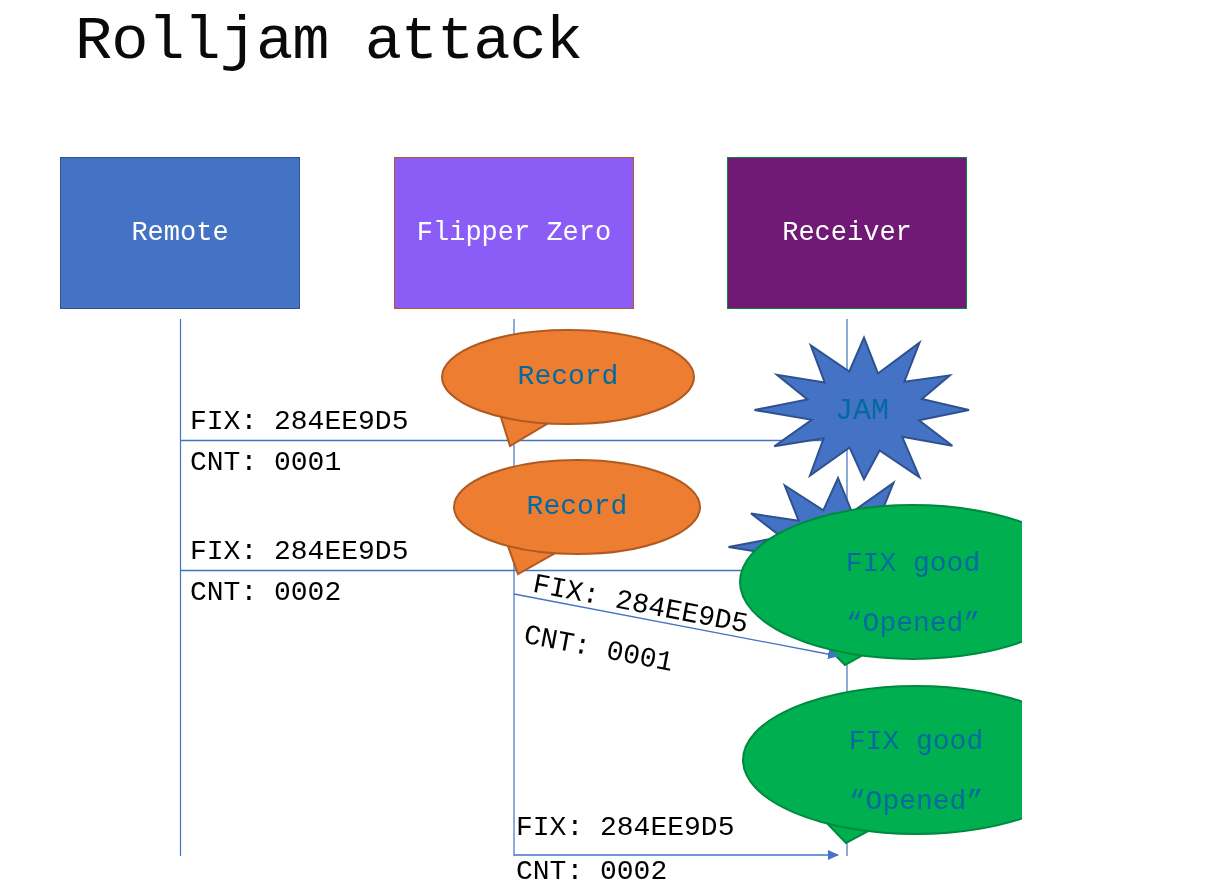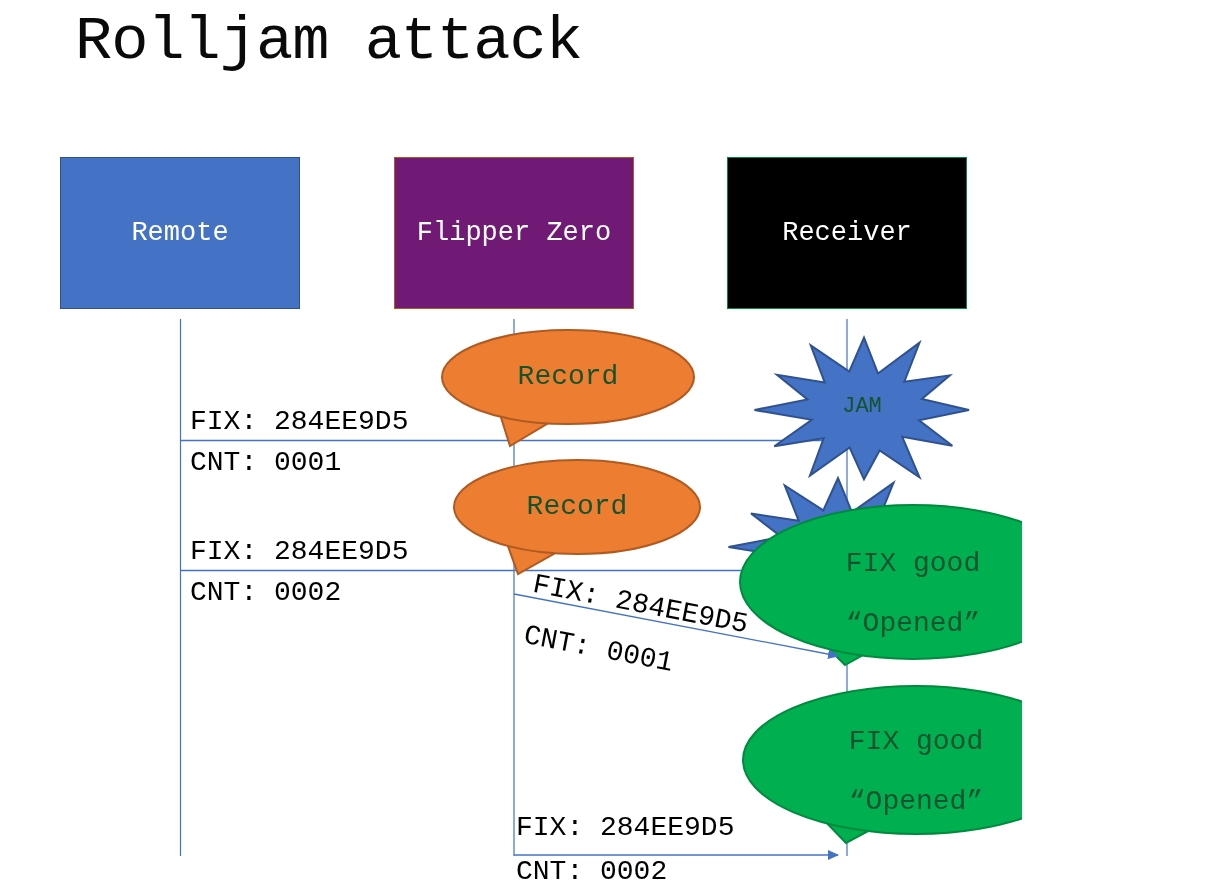--- a/index.html
+++ b/index.html
@@ -10,30 +10,30 @@
   .title{
     position:absolute;left:75px;top:6px;font-size:62px;font-weight:400;
     color:#0a0a0a;letter-spacing:-1px;white-space:nowrap;
   }
   .actor{
     position:absolute;top:157px;width:240px;height:152px;
     display:flex;align-items:center;justify-content:center;
     color:#ffffff;font-size:27px;z-index:2;box-sizing:border-box;
   }
   .actor-remote{left:60px;background:#4472C4;border:1px solid #2F528F;}
-  .actor-flipper{left:394px;background:#701a75;border:1px solid #AE5A21;}
-  .actor-receiver{left:727px;background:#000000;border:1px solid #008A3E;}
+  .actor-flipper{left:394px;background:#8b5cf6;border:1px solid #AE5A21;}
+  .actor-receiver{left:727px;background:#701a75;border:1px solid #008A3E;}
   #shapes{position:absolute;left:0;top:0;z-index:1;}
   .txt{position:absolute;z-index:3;color:#000;font-size:28px;white-space:nowrap;}
   .rot{transform:rotate(10.8deg);transform-origin:0 0;}
   .bubble-txt{
-    position:absolute;z-index:3;color:#14532d;font-size:28px;
+    position:absolute;z-index:3;color:#0369a1;font-size:28px;
     text-align:center;white-space:nowrap;
   }
-  .jam-txt{font-size:22px;}
+  .jam-txt{font-size:30px;}
   .result-txt div{line-height:40px;margin-top:20px;}
 </style>
 </head>
 <body>
 
 <div id="stage">
 
   <div class="title">Rolljam attack</div>
 
   <div class="actor actor-remote">

